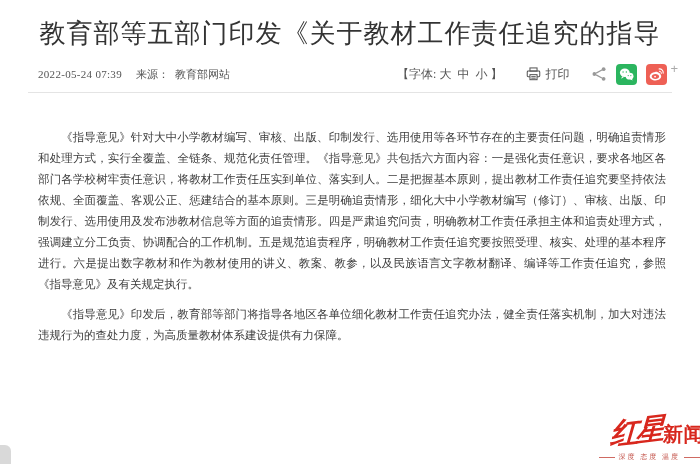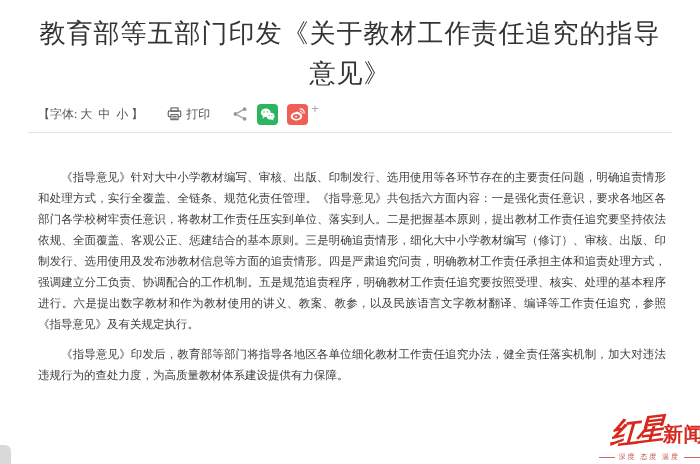--- a/index.html
+++ b/index.html
@@ -148,24 +148,28 @@
     border-radius: 6px;
     opacity: 0.75;
     cursor: pointer;
   }
 </style>
 </head>
 <body>
 
 <div class="title-block">
   <div class="title-line">教育部等五部门印发《关于教材工作责任追究的指导</div>
-  <div class="title-line">意见》</div>
 </div>
 
 <div class="meta-row">
+  <div class="meta-left">
+    <span class="meta-date">2022-05-24 07:39</span>
+    <span class="meta-source-label">来源：</span>
+    <span class="meta-source">教育部网站</span>
+  </div>
 
   <div class="meta-right">
     <span class="font-ctl">
       <span>【字体:</span>
       <a class="size-opt">大</a>
       <a class="size-opt">中</a>
       <a class="size-opt">小</a>
       <span>】</span>
     </span>
 

